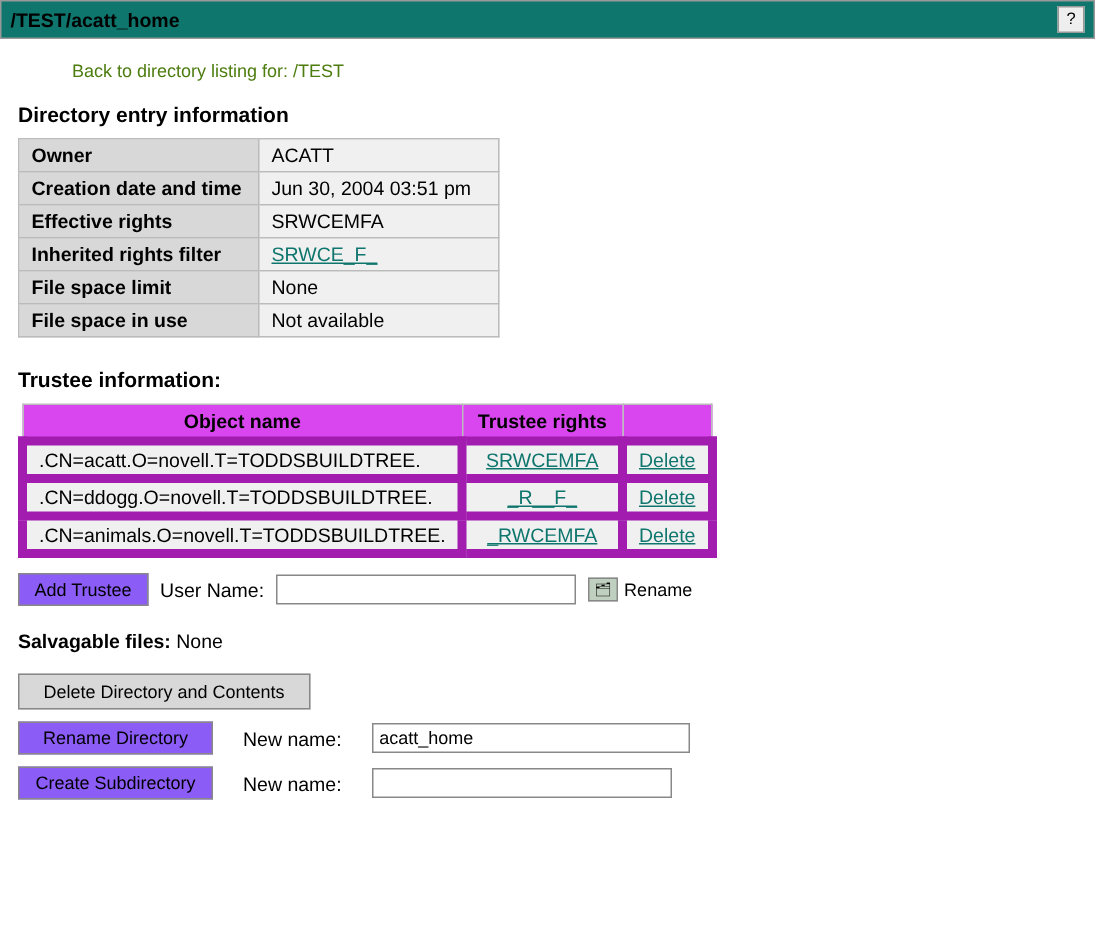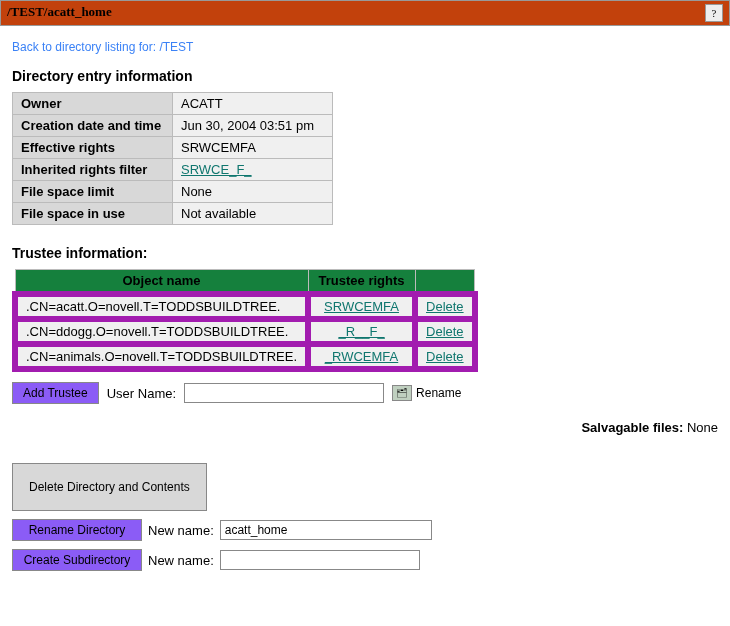--- a/index.html
+++ b/index.html
@@ -5,51 +5,51 @@
     * { box-sizing: border-box; margin: 0; padding: 0; }
     body {
       font-family: Arial, sans-serif;
       font-size: 13px;
       background: #fff;
       color: #000;
     }
     .header-bar {
       display: flex;
       justify-content: space-between;
-      align-items: flex-start;
+      align-items: center;
       border: 1px solid #999;
       padding: 3px 6px;
-      background: #c2410c;
-      font-family: Liberation Serif, serif;
+      background: #0f766e;
     }
     .header-title {
       font-size: 13px;
       font-weight: bold;
     }
     .help-btn {
       border: 1px solid #999;
       background: #eee;
       width: 18px;
       height: 18px;
       display: flex;
       align-items: center;
       justify-content: center;
       font-size: 11px;
       cursor: pointer;
     }
     .content {
       padding: 8px 12px;
     }
     .back-link {
-      color: #3b82f6;
+      color: #4d7c0f;
       text-decoration: none;
       font-size: 12px;
       display: inline-block;
       margin-top: 6px;
       margin-bottom: 14px;
+      margin-left: 36px;
     }
     .section-title {
       font-size: 14px;
       font-weight: bold;
       margin-bottom: 8px;
     }
     .info-table {
       border-collapse: collapse;
       margin-bottom: 20px;
       border-radius: 18px;
@@ -78,21 +78,21 @@
       cursor: pointer;
     }
     .trustee-section {
       margin-bottom: 16px;
     }
     .trustee-table {
       border-collapse: collapse;
       margin-bottom: 10px;
     }
     .trustee-table th {
-      background: #15803d;
+      background: #d946ef;
       border: 1px solid #bbb;
       padding: 3px 10px;
       font-weight: bold;
       text-align: center;
     }
     .trustee-table td {
       border: 6px solid #a21caf;
       padding: 2px 8px;
       background: #f0f0f0;
     }
@@ -114,27 +114,26 @@
       padding: 3px 10px;
       font-size: 12px;
       cursor: pointer;
     }
     .text-input {
       border: 1px solid #888;
       padding: 2px 4px;
       font-size: 12px;
     }
     .salvagable-section {
-      margin-bottom: 28px;
-      text-align: right;
+      margin-bottom: 14px;
     }
     .action-row {
       display: flex;
       align-items: center;
-      gap: 6px;
+      gap: 20px;
       margin-bottom: 8px;
     }
     .browse-btn-area {
       display: flex;
       align-items: center;
       gap: 4px;
       font-size: 12px;
       cursor: pointer;
     }
     .browse-icon {
@@ -143,21 +142,21 @@
       background: #c0d0c0;
       border: 1px solid #888;
       display: inline-block;
       font-size: 9px;
       text-align: center;
       line-height: 14px;
     }
     .delete-dir-btn {
       background: #d8d8d8;
       border: 1px solid #888;
-      padding: 16px 16px;
+      padding: 4px 16px;
       font-size: 12px;
       cursor: pointer;
       display: block;
       margin-bottom: 8px;
       text-align: right;
     }
   </style>
 </head>
 <body>
 

